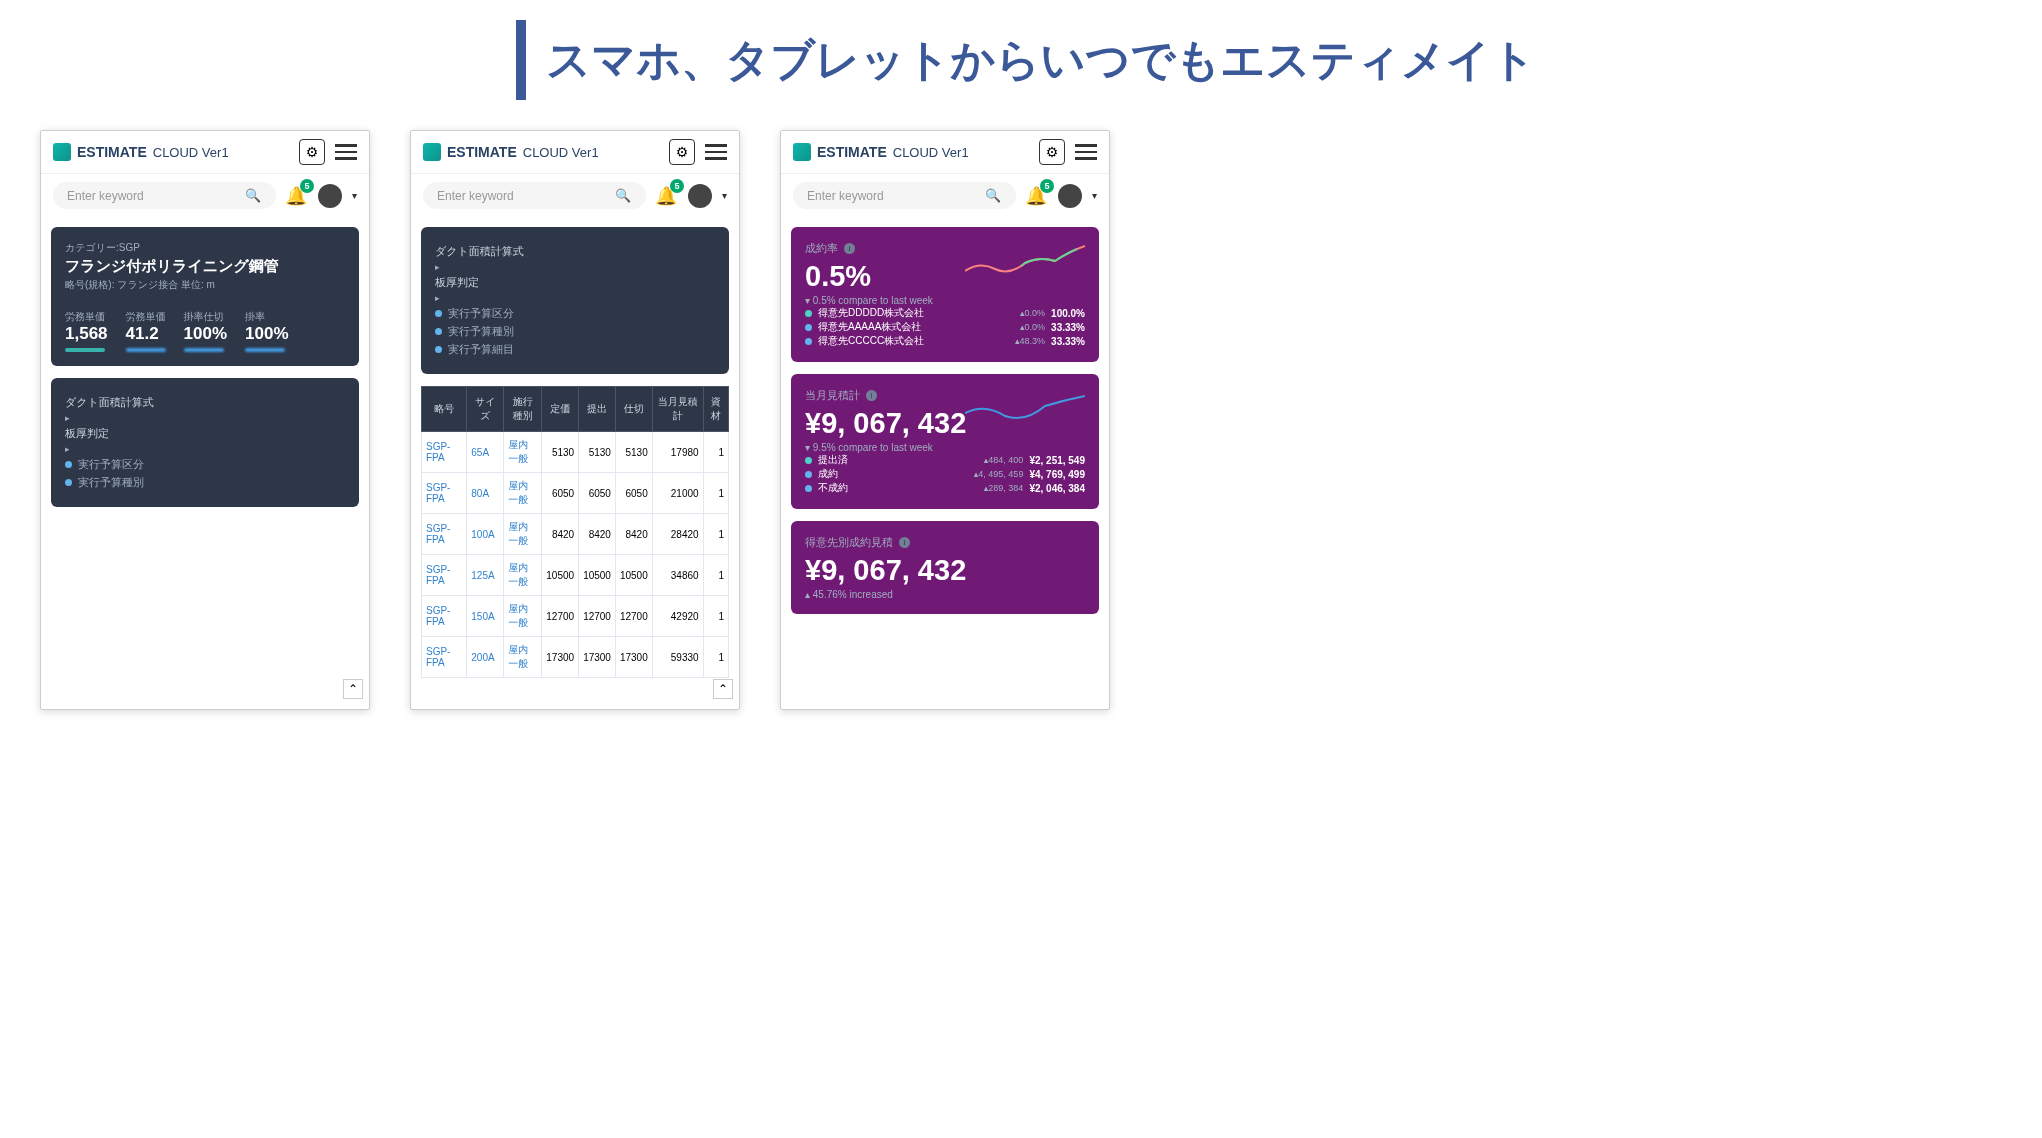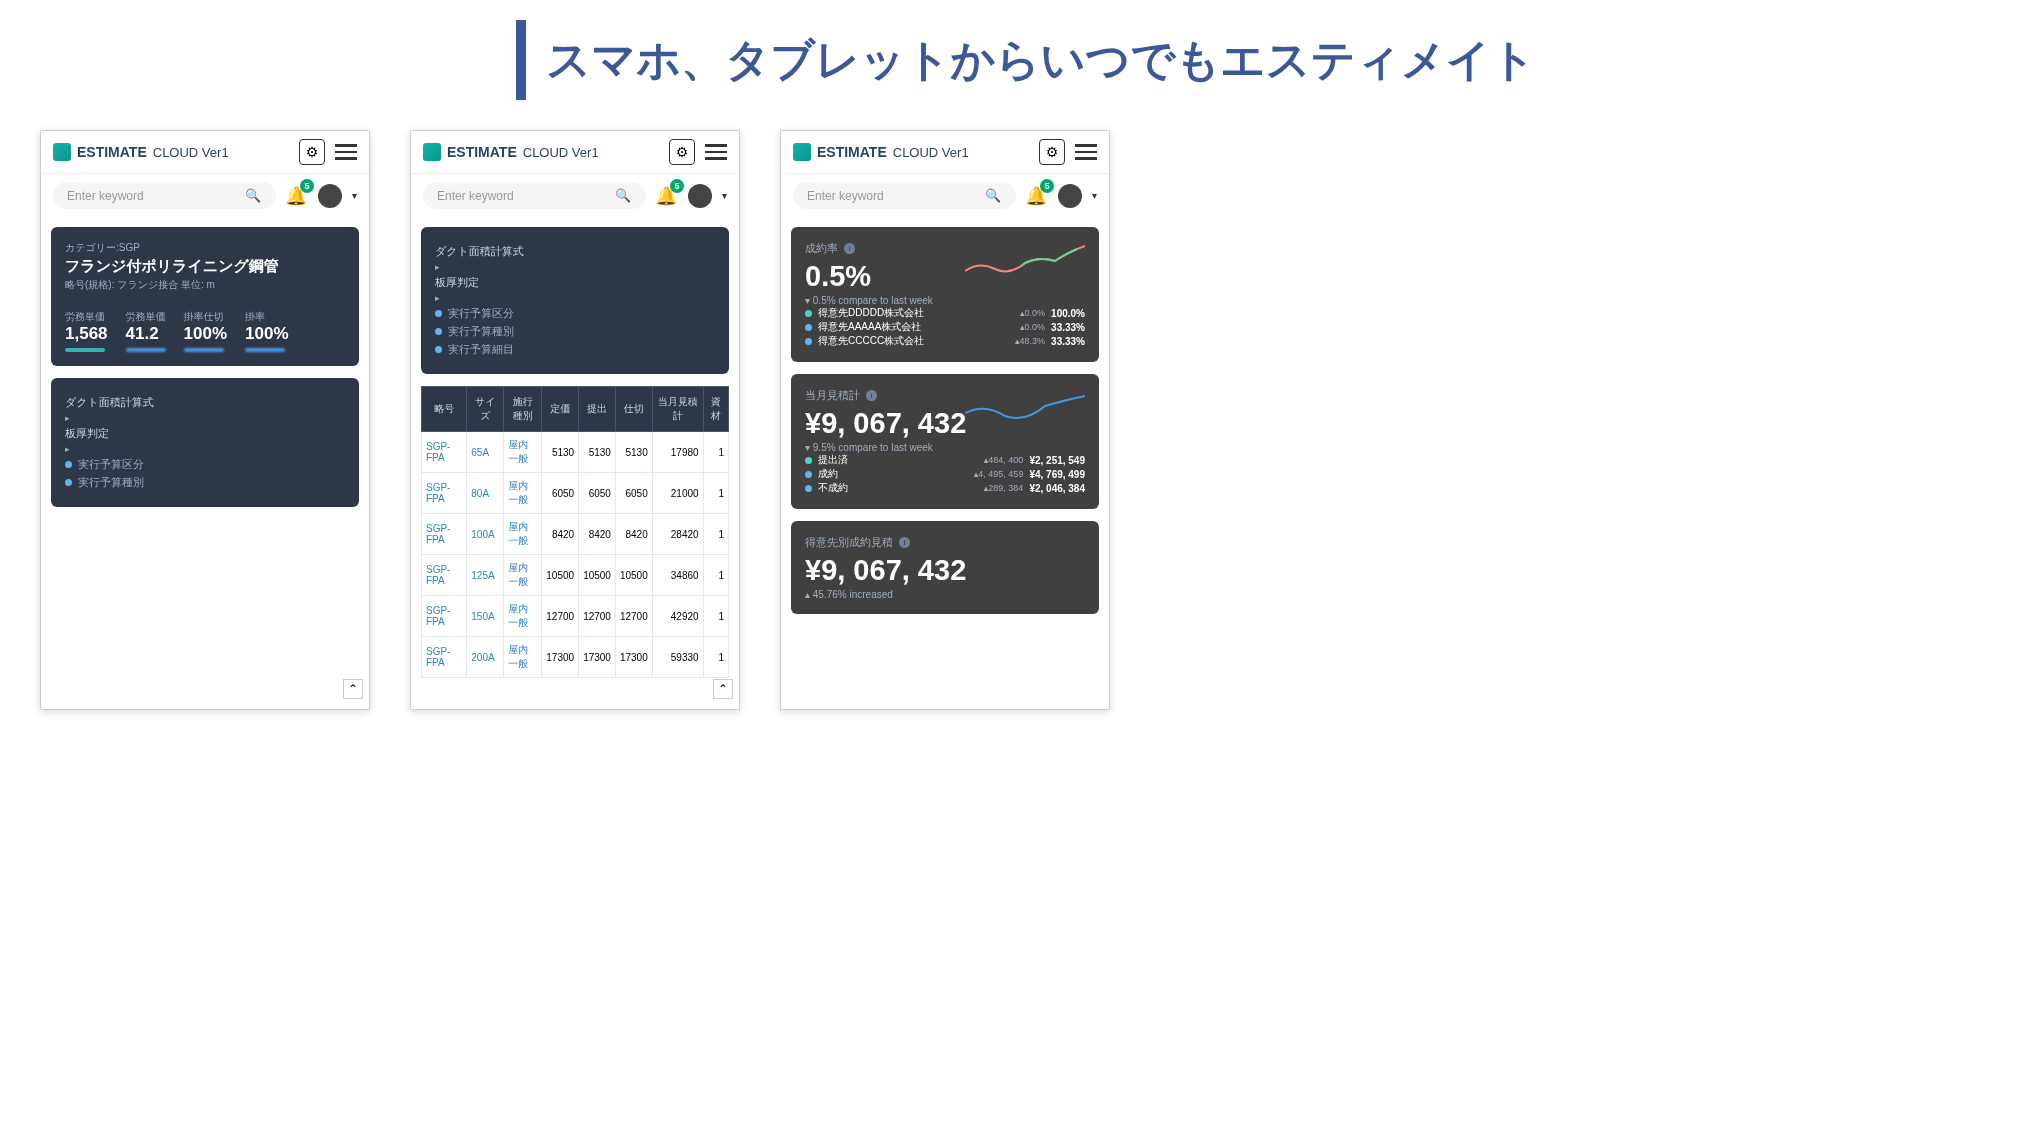--- a/index.html
+++ b/index.html
@@ -43,21 +43,21 @@
 .card-line { font-size: 11px; color: #a0aec0; margin: 3px 0; }
 .card-line.hdr { color: #cbd5e0; font-size: 11px; }
 .arrow { font-size: 9px; }
 .dot { display: inline-block; width: 7px; height: 7px; border-radius: 50%; margin-right: 6px; }
 .dot-teal { background: #4fd1c5; }
 .dot-blue { background: #63b3ed; }
 .data-table { width: 100%; border-collapse: collapse; font-size: 10px; }
 .data-table th { background: #2d3748; color: #cbd5e0; padding: 8px 4px; font-weight: normal; border: 1px solid #4a5568; text-align: center; }
 .data-table td { padding: 6px 4px; border: 1px solid #e2e8f0; text-align: right; font-size: 10px; }
 .data-table td.link { color: #3182ce; text-align: left; }
-.dash-card { background: #404040; border-radius: 6px; padding: 14px; color: #fff; margin-bottom: 12px; }
+.dash-card { background: #701a75; border-radius: 6px; padding: 14px; color: #fff; margin-bottom: 12px; }
 .dash-title { font-size: 11px; color: #a0aec0; display: flex; align-items: center; gap: 6px; }
 .info-icon { width: 11px; height: 11px; border-radius: 50%; background: #718096; display: inline-flex; align-items: center; justify-content: center; font-size: 8px; color: #2d3748; }
 .dash-big { font-size: 29px; font-weight: bold; margin-top: 4px; }
 .dash-sub { font-size: 10px; color: #a0aec0; margin-top: 2px; }
 .dash-row { display: flex; justify-content: space-between; align-items: center; margin-top: 0; font-size: 10px; }
 .dash-row-left { display: flex; align-items: center; }
 .dash-row-right { display: flex; align-items: center; gap: 6px; }
 .tiny { font-size: 9px; color: #a0aec0; }
 .chart { width: 120px; height: 40px; position: absolute; right: 14px; top: 14px; }
 .scroll-up { position: absolute; right: 6px; bottom: 10px; width: 20px; height: 20px; border: 1px solid #ccc; display: flex; align-items: center; justify-content: center; font-size: 12px; background: #fff; cursor: pointer; }

